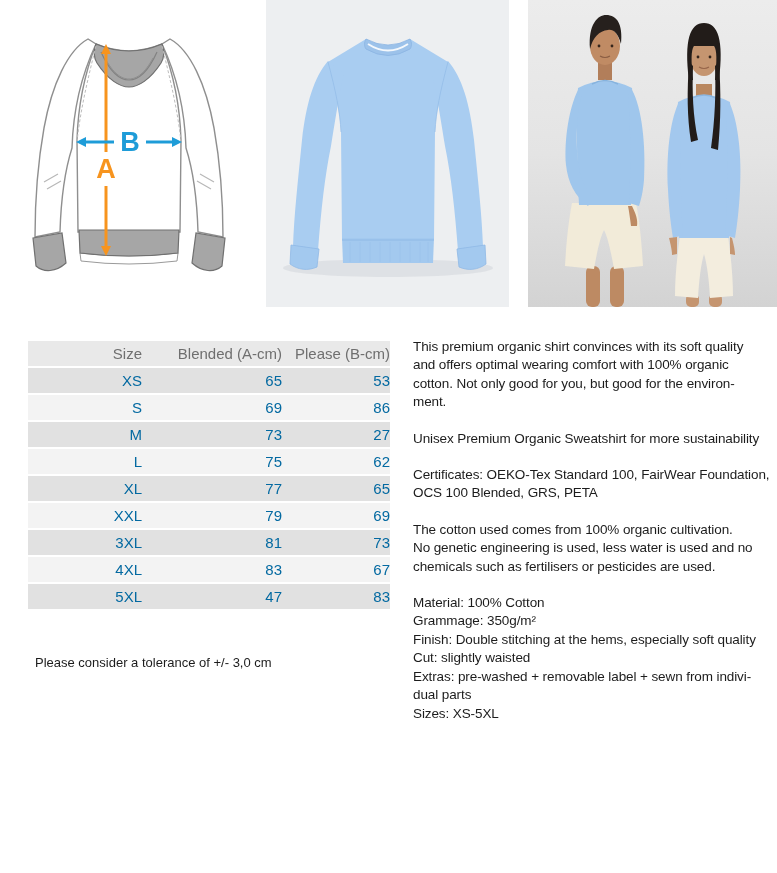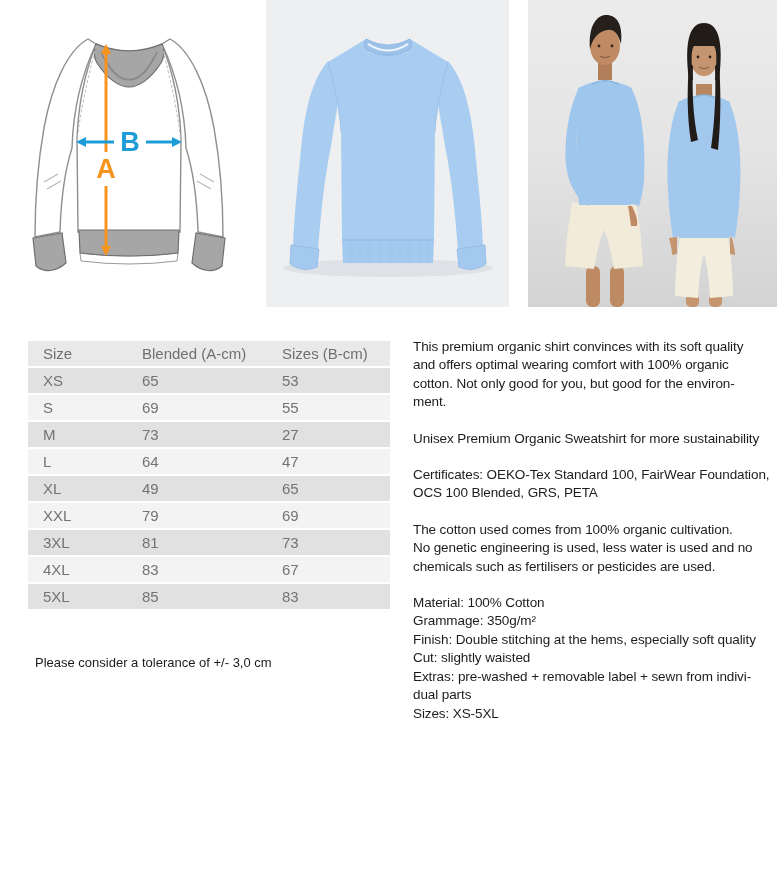--- a/index.html
+++ b/index.html
@@ -14,26 +14,26 @@
   #panel-models{left:528px;width:249px;background:linear-gradient(180deg,#ececec 0%,#e4e4e4 50%,#d3d3d3 100%);}
 
   table.size-table{
     position:absolute;left:28px;top:341px;width:362px;
     border-collapse:collapse;table-layout:fixed;font-size:15px;
   }
   table.size-table col.c1{width:114px;}
   table.size-table col.c2{width:140px;}
   table.size-table col.c3{width:108px;}
   table.size-table th,table.size-table td{
-    height:25px;padding:0 0 0 0;text-align:left;font-weight:400;
+    height:25px;padding:0 0 0 0;text-align:right;font-weight:400;
     border-bottom:2px solid #ffffff;vertical-align:middle;
   }
   table.size-table th:first-child,table.size-table td:first-child{padding-left:15px;}
   table.size-table thead th{background:#e9e9e9;color:#6f6f6f;}
-  table.size-table tbody td{color:#737373;}
+  table.size-table tbody td{color:#0369a1;}
   table.size-table tbody tr:nth-child(odd) td{background:#e1e1e1;}
   table.size-table tbody tr:nth-child(even) td{background:#f3f3f3;}
 
   .tolerance{
     position:absolute;left:35px;top:655px;font-size:13px;color:#1c1c1c;
   }
   .desc{
     position:absolute;left:413px;top:338px;width:372px;
     font-size:13.5px;line-height:18.4px;letter-spacing:-0.1px;color:#1c1c1c;
   }
@@ -173,67 +173,67 @@
   <table class="size-table">
     <colgroup>
         <col class="c1">
         <col class="c2">
         <col class="c3">
       </colgroup>
     <thead>
       <tr>
         <th>Size</th>
         <th>Blended (A-cm)</th>
-        <th>Sizes (B-cm)</th>
+        <th>Please (B-cm)</th>
       </tr>
     </thead>
     <tbody>
       <tr>
         <td>XS</td>
         <td>65</td>
         <td>53</td>
       </tr>
       <tr>
         <td>S</td>
         <td>69</td>
-        <td>55</td>
+        <td>86</td>
       </tr>
       <tr>
         <td>M</td>
         <td>73</td>
         <td>27</td>
       </tr>
       <tr>
         <td>L</td>
-        <td>64</td>
-        <td>47</td>
+        <td>75</td>
+        <td>62</td>
       </tr>
       <tr>
         <td>XL</td>
-        <td>49</td>
+        <td>77</td>
         <td>65</td>
       </tr>
       <tr>
         <td>XXL</td>
         <td>79</td>
         <td>69</td>
       </tr>
       <tr>
         <td>3XL</td>
         <td>81</td>
         <td>73</td>
       </tr>
       <tr>
         <td>4XL</td>
         <td>83</td>
         <td>67</td>
       </tr>
       <tr>
         <td>5XL</td>
-        <td>85</td>
+        <td>47</td>
         <td>83</td>
       </tr>
     </tbody>
   </table>
 
   <div class="tolerance">Please consider a tolerance of +/- 3,0 cm</div>
 
   <div class="desc">
     <p>This premium organic shirt convinces with its soft quality
 and offers optimal wearing comfort with 100% organic

